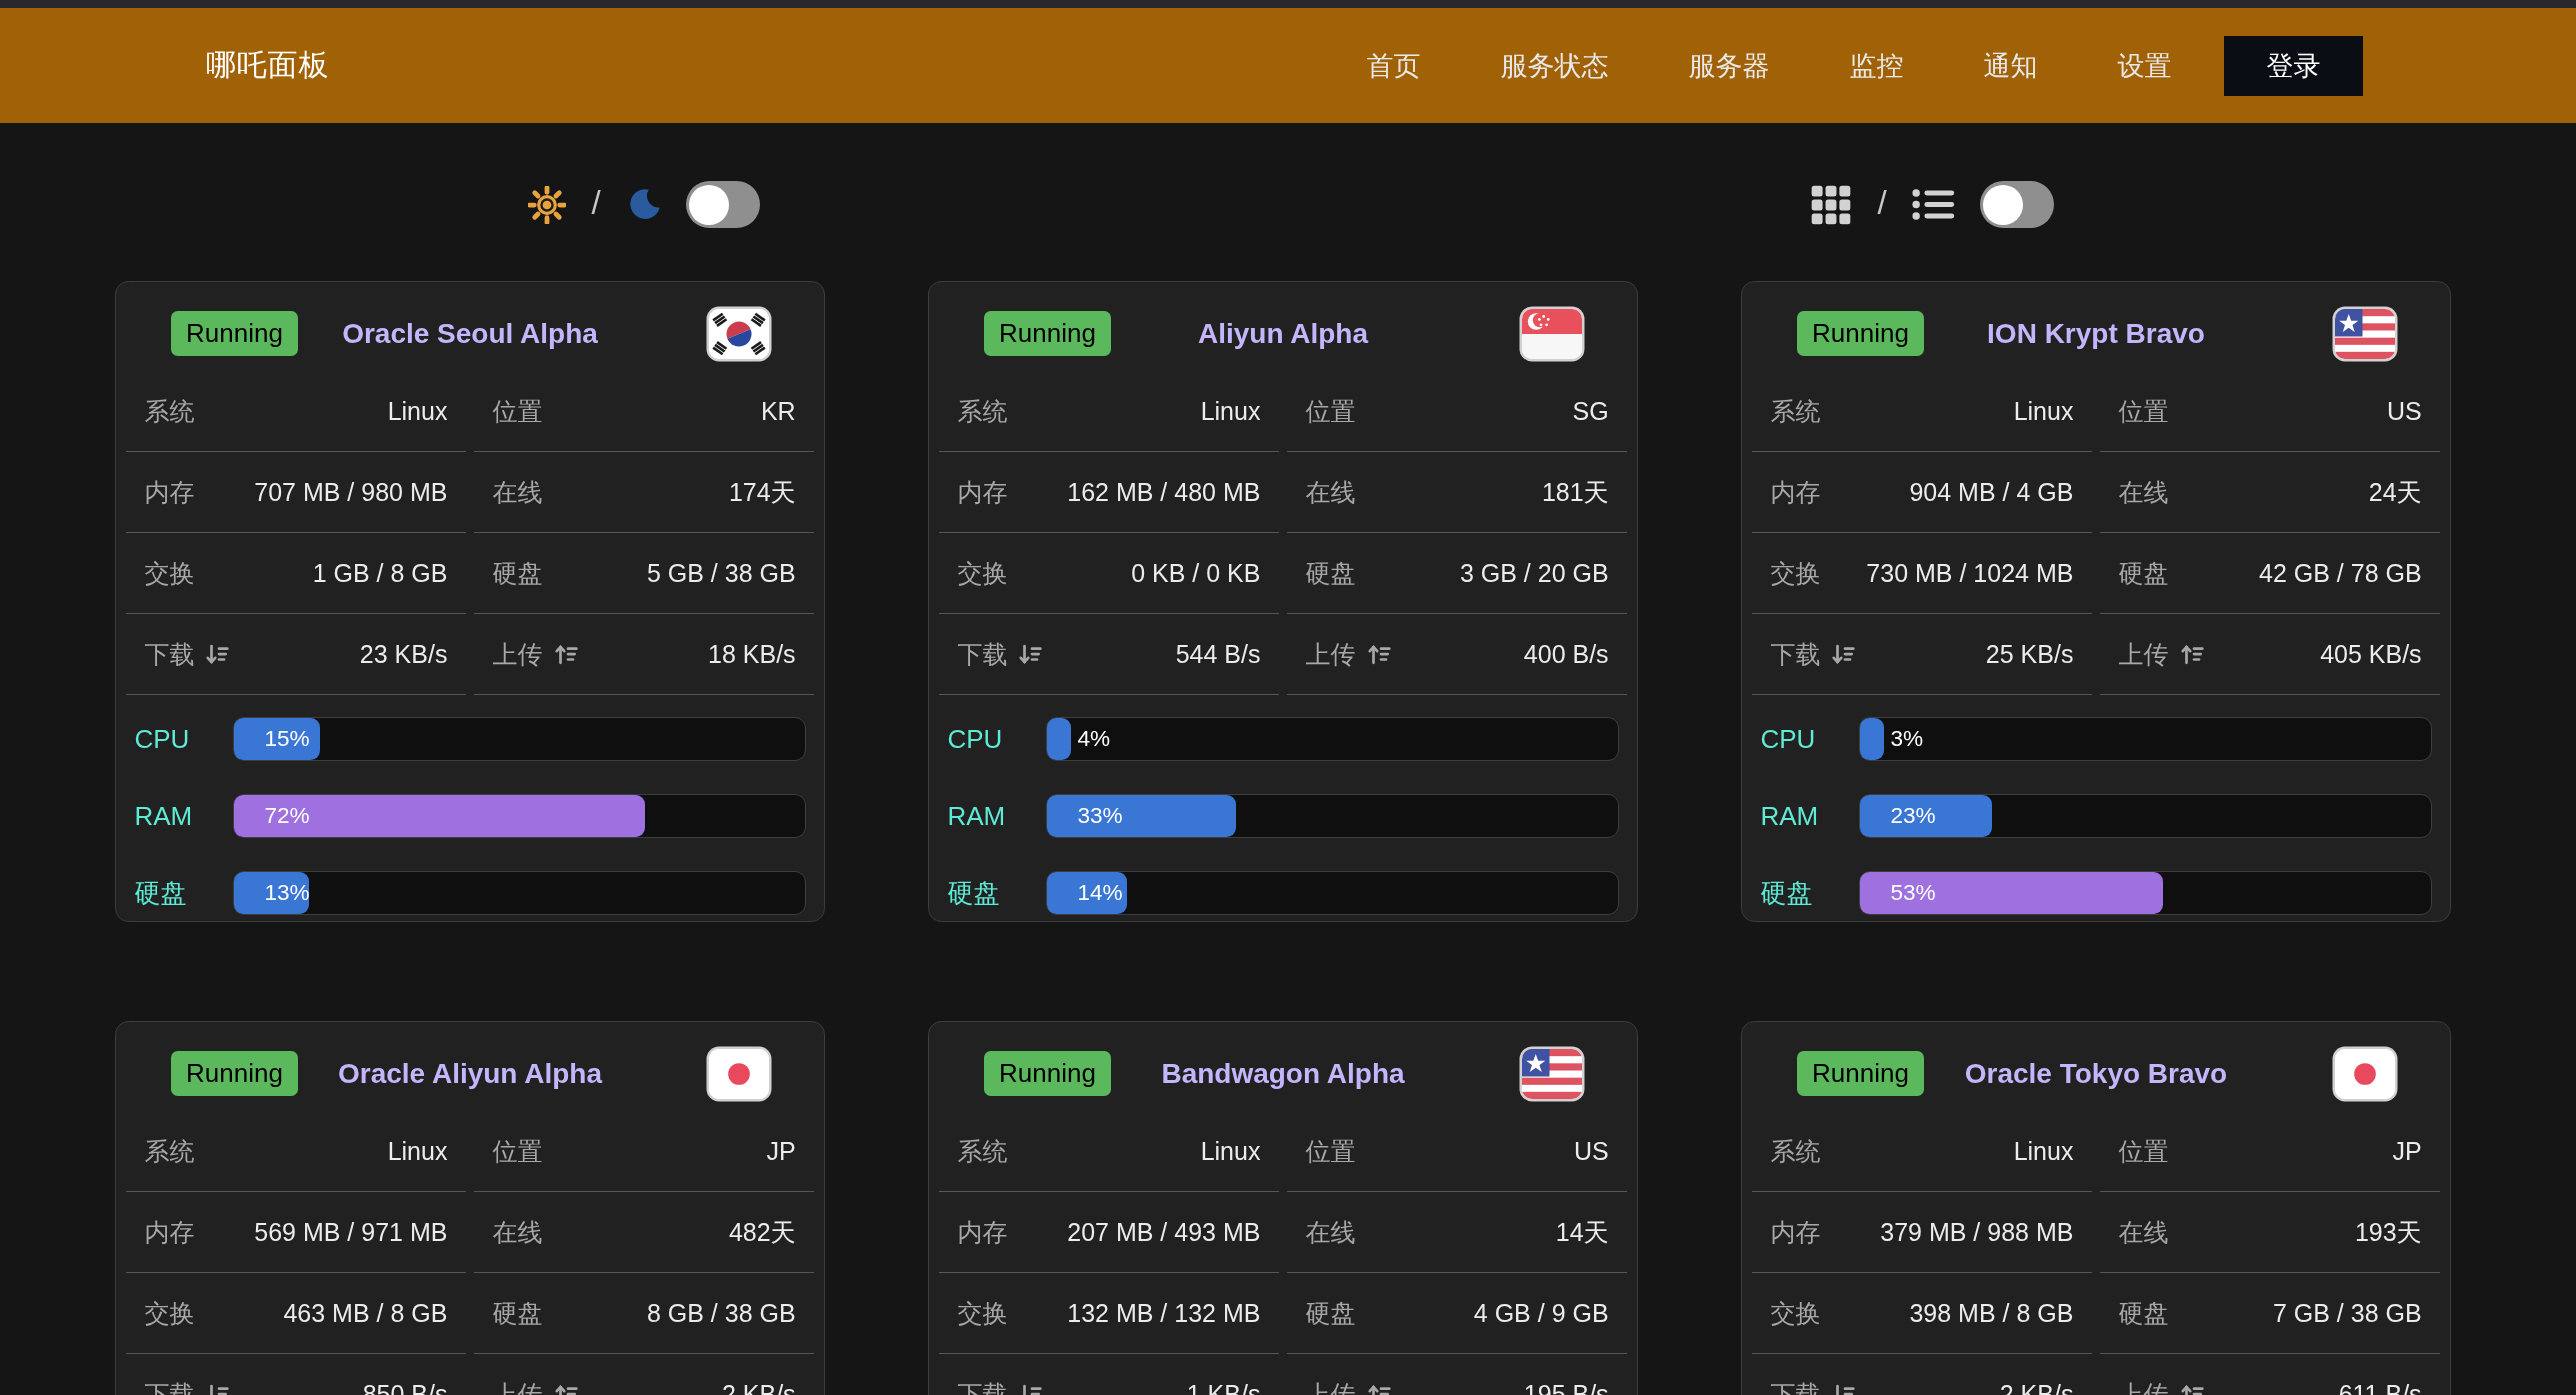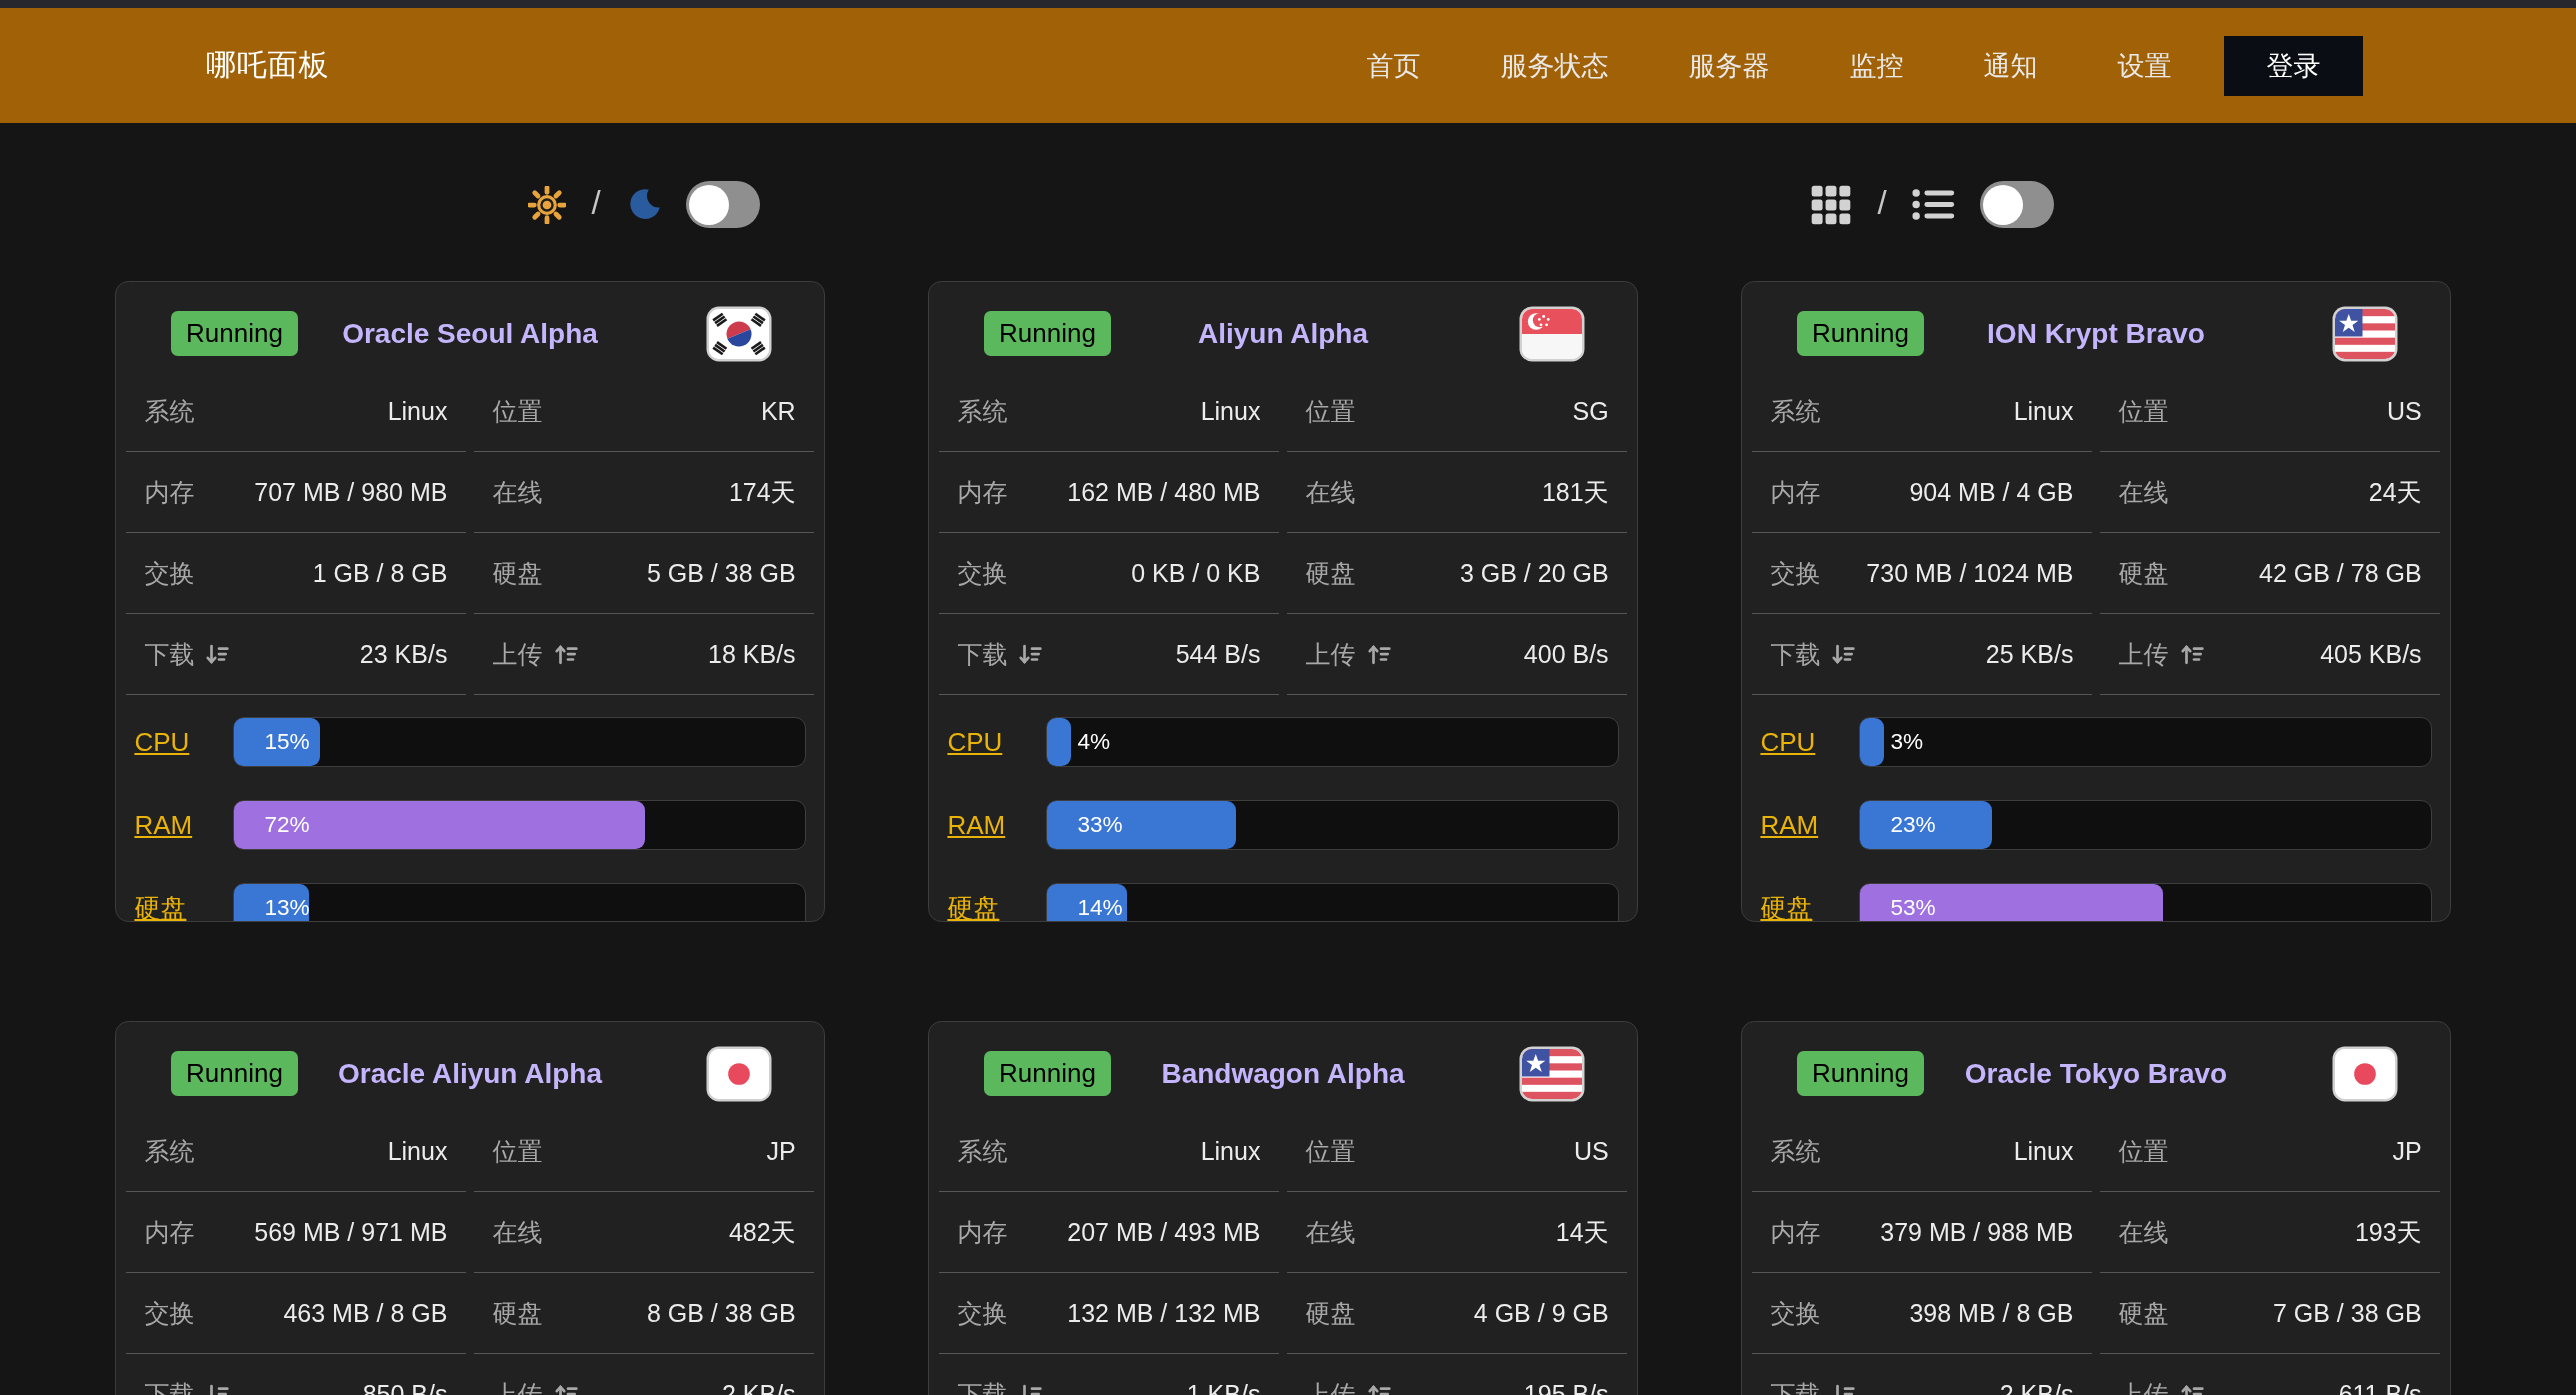--- a/index.html
+++ b/index.html
@@ -72,23 +72,23 @@
   .flag svg { display:block; }
   .stats { display:grid; grid-template-columns:1fr 1fr; column-gap:8.4px; }
   .cell {
     height:81px; display:flex; align-items:center; justify-content:space-between;
     border-bottom:1.7px solid #565656; padding:0 18.4px;
   }
   .lbl { color:#a8a8a8; font-size:25px; display:flex; align-items:center; gap:10px; white-space:nowrap; }
   .val { color:#ececec; font-size:25px; white-space:nowrap; }
   .bars { padding:22px 8.4px 0 8.4px; }
   .bar-row { display:flex; align-items:center; margin-bottom:33px; }
-  .bar-lbl { width:99px; color:#eab308; font-size:26px; flex:0 0 auto;text-decoration:underline; }
+  .bar-lbl { width:99px; color:#5eead4; font-size:26px; flex:0 0 auto; }
   .track {
-    flex:1; height:50px; background:#0f0f0f;
+    flex:1; height:44px; background:#0f0f0f;
     border:1.7px solid #3e3e3e; border-radius:11px; position:relative;
   }
   .fill { height:100%; border-radius:9.2px; min-width:23.4px; }
   .pct {
     position:absolute; left:30px; top:50%; transform:translateY(-50%);
     color:#ffffff; font-size:22.6px;
   }
 </style>
 </head>
 <body>

